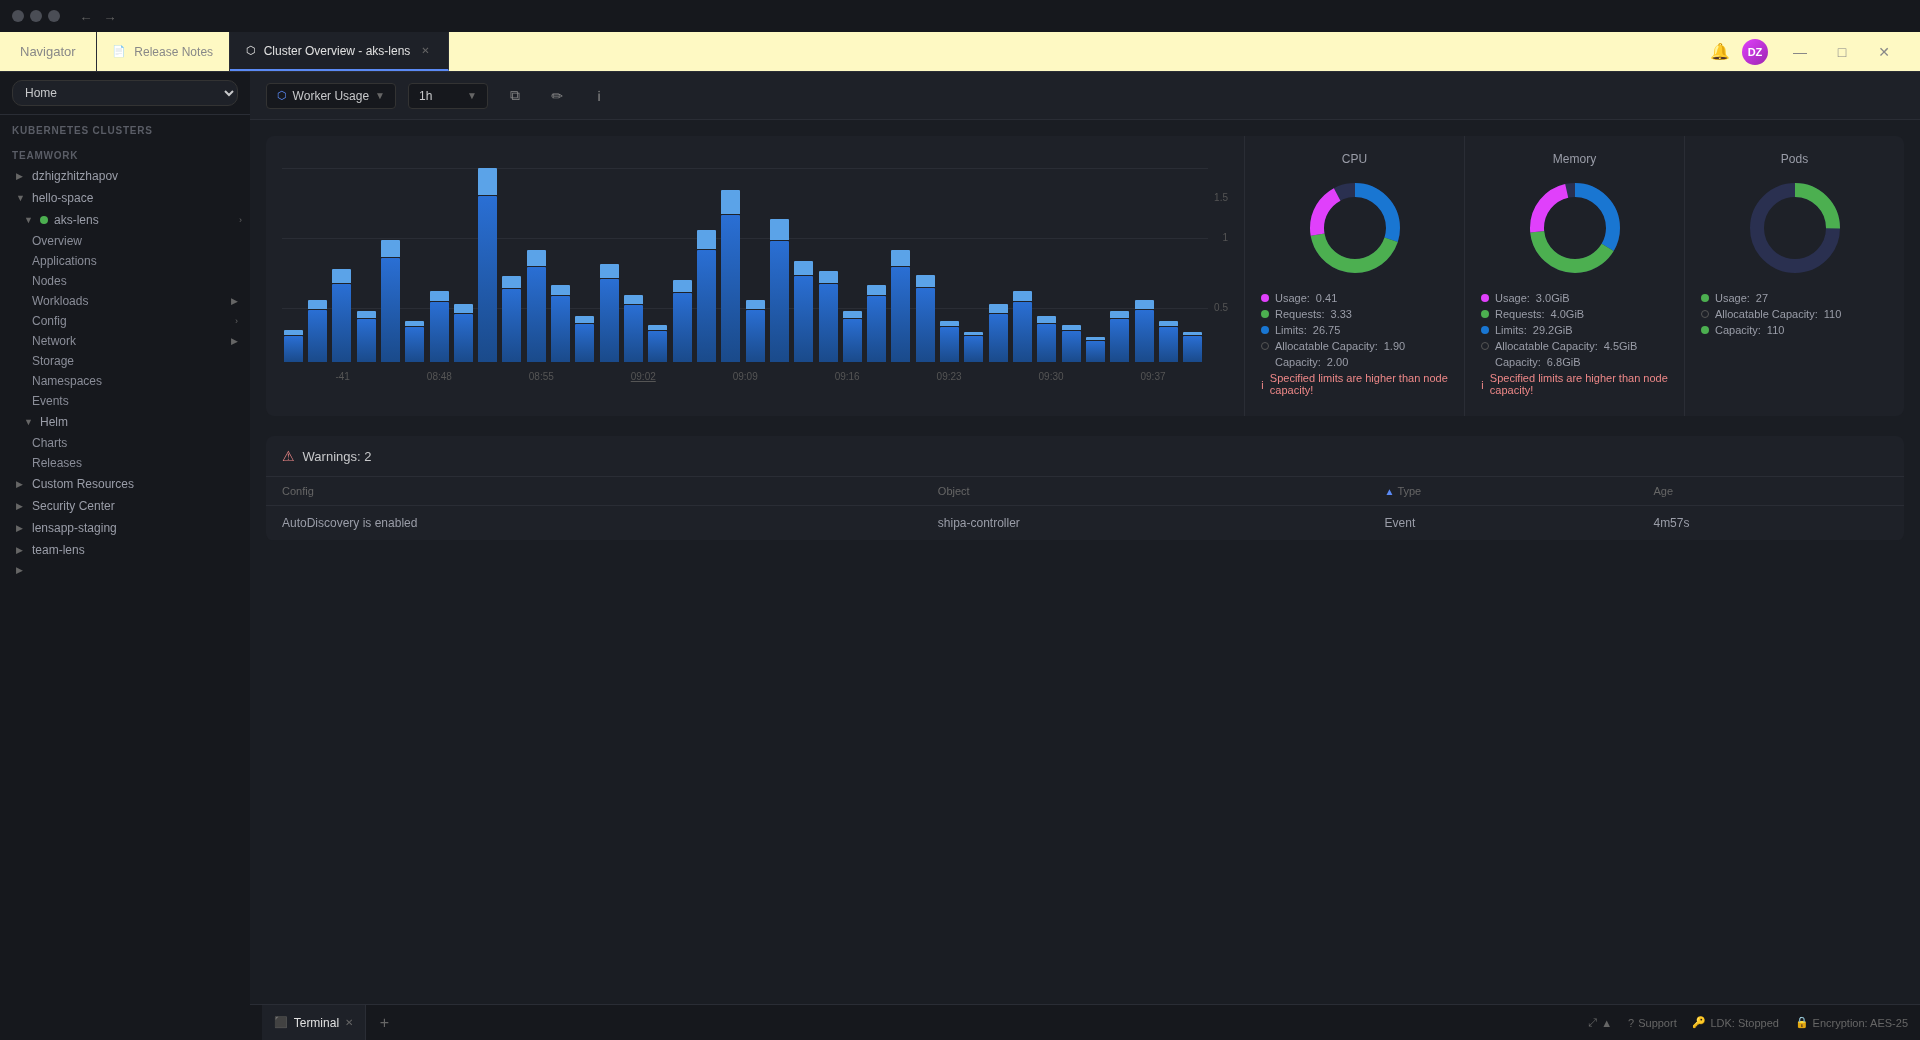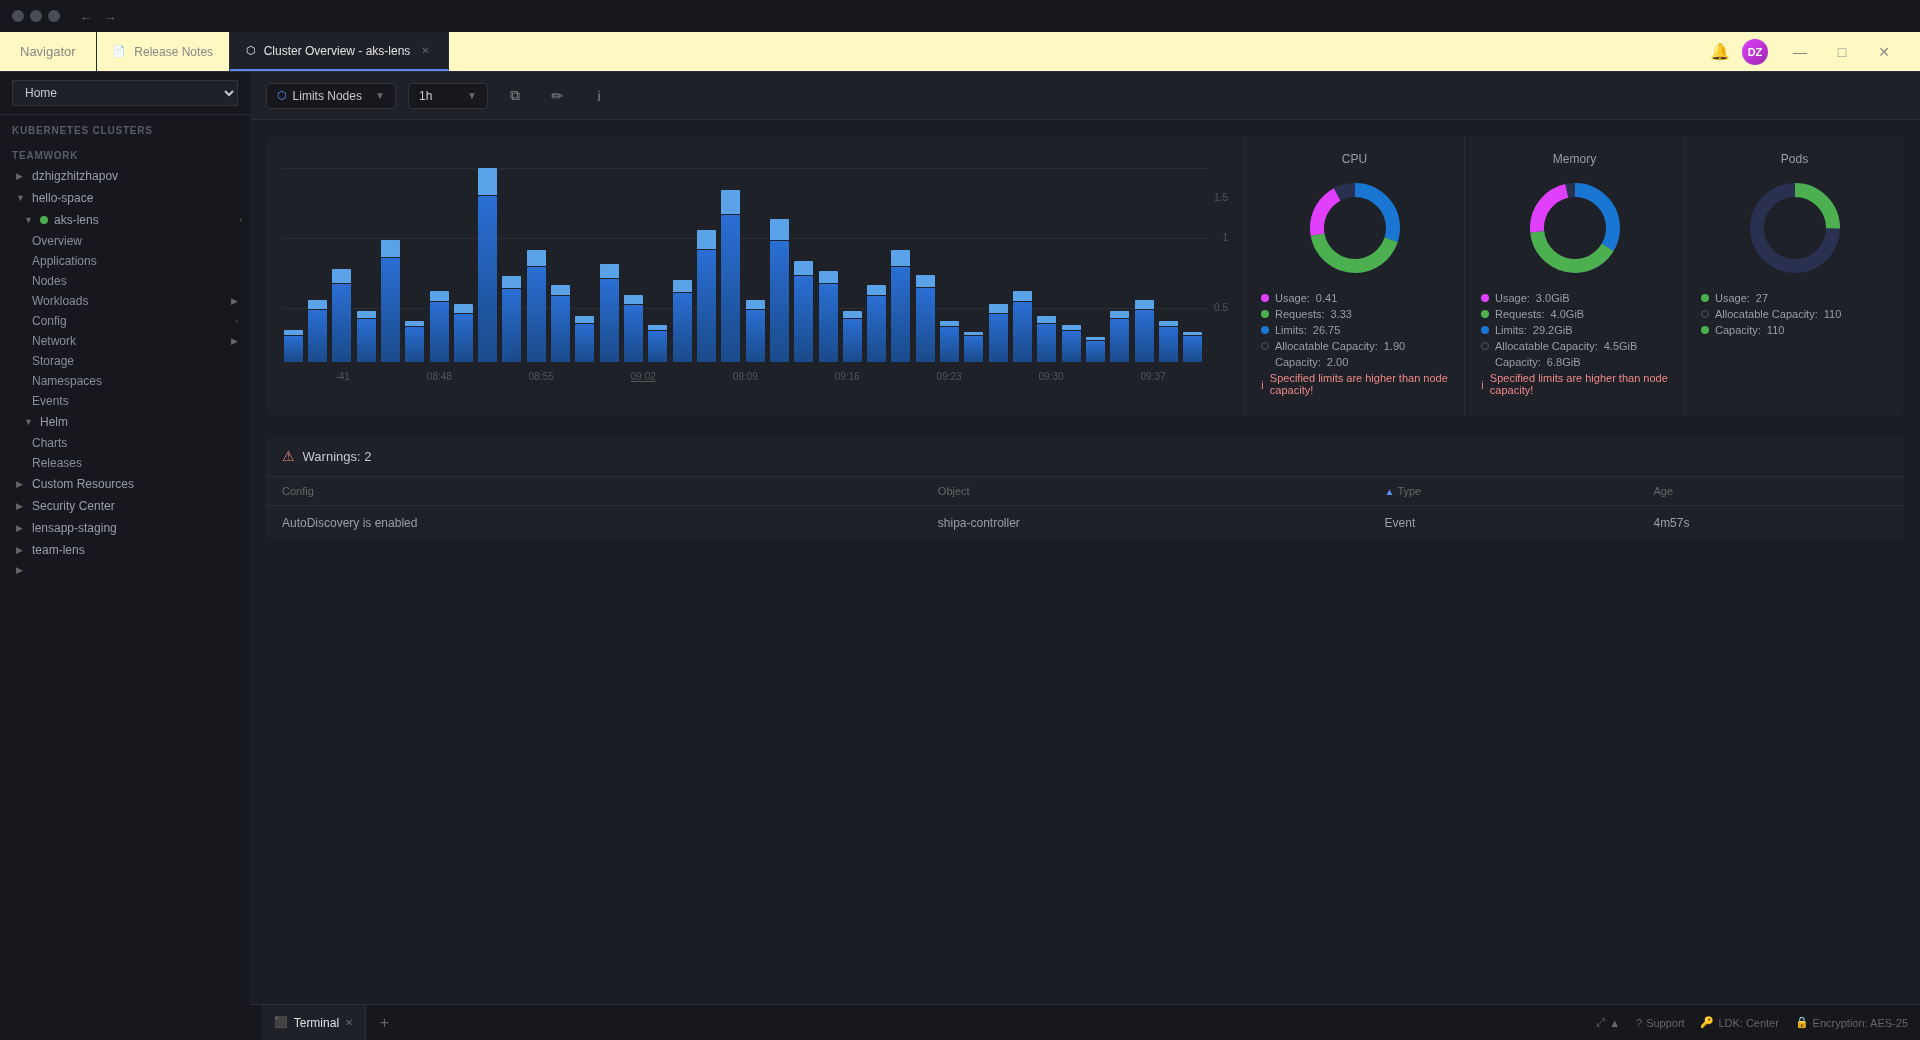--- a/index.html
+++ b/index.html
@@ -147,21 +147,21 @@
       padding: 8px 12px;
       border-bottom: 1px solid #2a2d35;
       display: flex;
       align-items: center;
       gap: 6px;
     }
     .home-select {
       flex: 1;
       background: #1e2128;
       border: 1px solid #333;
-      border-radius: 0;
+      border-radius: 10px;
       color: #c8c9cb;
       padding: 4px 8px;
       font-size: 12px;
     }
 
     .section-header {
       padding: 10px 12px 4px;
       font-size: 10px;
       color: #5a5d66;
       letter-spacing: 0.08em;
@@ -545,21 +545,21 @@
       <span class="tree-arrow">▶</span>
       <span></span>
     </div>
   </div>
 
   <div class="content-area">
 
     <div class="toolbar">
       <div class="toolbar-select">
         <span class="toolbar-select-icon">⬡</span>
-        <span>Limits Nodes</span>
+        <span>Worker Usage</span>
         <span style="margin-left:auto;color:#666;font-size:10px;">▼</span>
       </div>
       <div class="toolbar-select" style="min-width:80px;">
         <span>1h</span>
         <span style="margin-left:auto;color:#666;font-size:10px;">▼</span>
       </div>
       <div class="toolbar-icon-btn">⧉</div>
       <div class="toolbar-icon-btn">✏</div>
       <div class="toolbar-icon-btn">ℹ</div>
     </div>
@@ -916,21 +916,21 @@
         <div class="bottom-icon">
           <span>⤢</span>
           <span>▲</span>
         </div>
         <div class="bottom-icon">
           <span>?</span>
           <span>Support</span>
         </div>
         <div class="bottom-icon">
           <span>🔑</span>
-          <span>LDK: Center</span>
+          <span>LDK: Stopped</span>
         </div>
         <div class="bottom-icon">
           <span>🔒</span>
           <span>Encryption: AES-25</span>
         </div>
       </div>
     </div>
 
   </div>
 </div>

